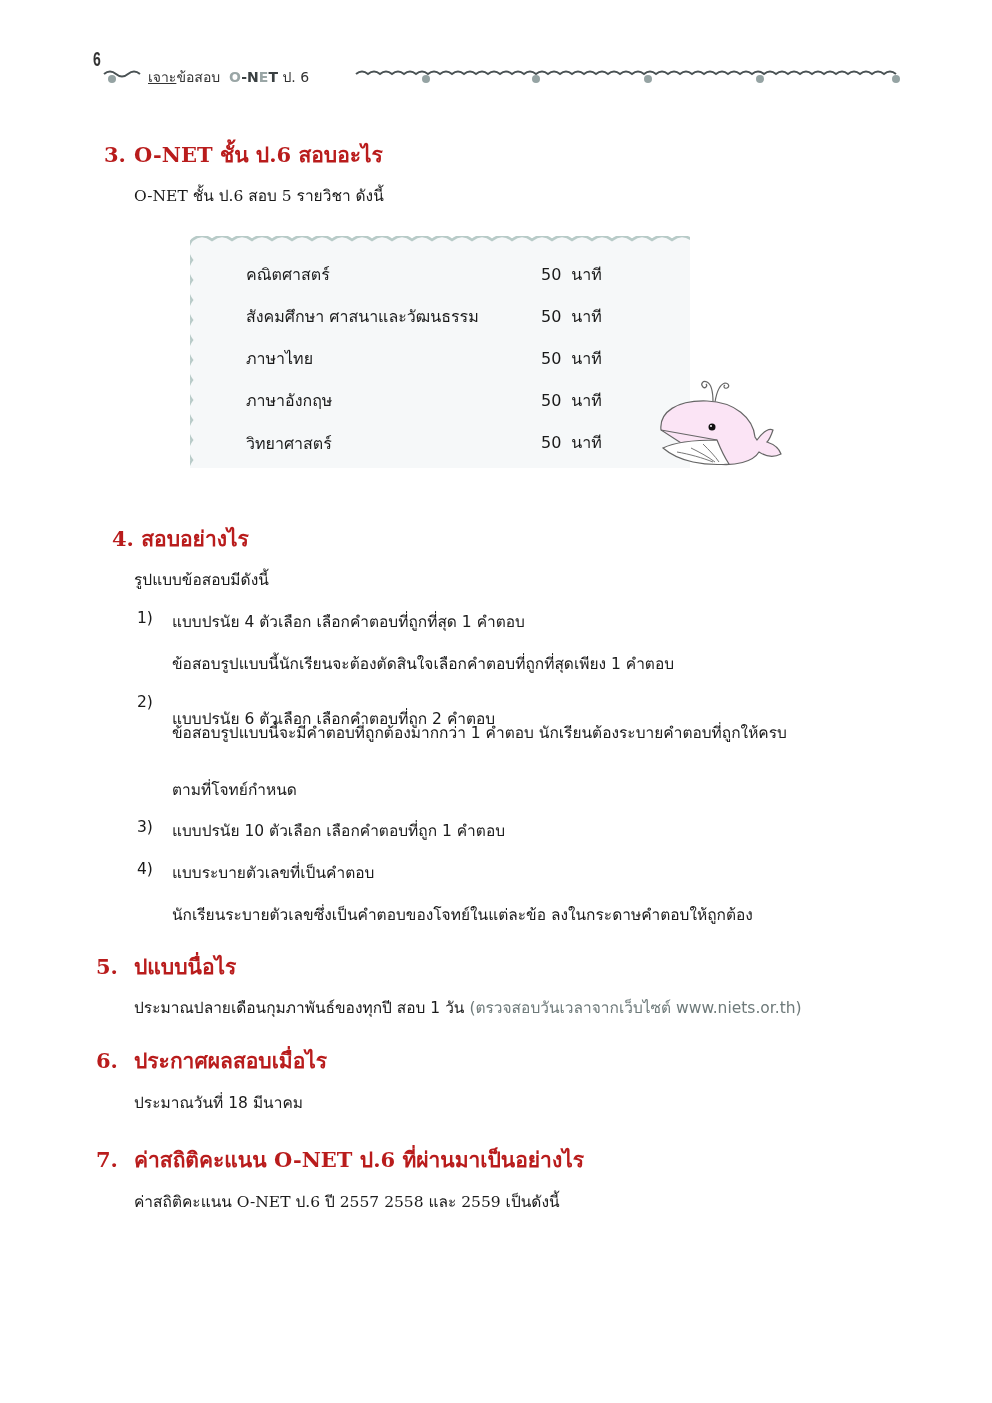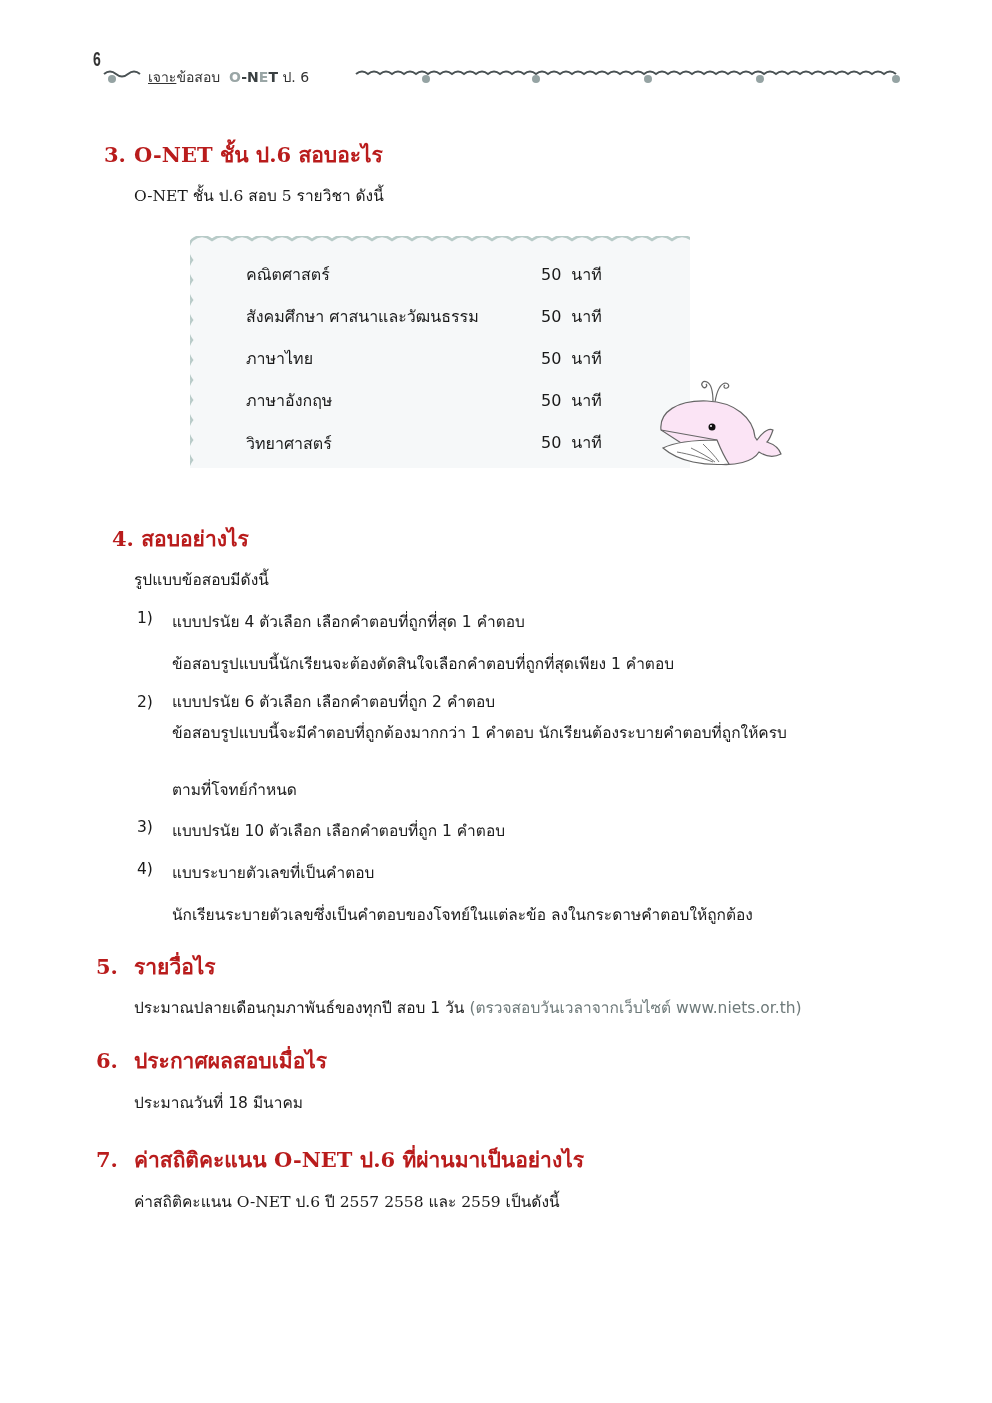--- a/index.html
+++ b/index.html
@@ -121,34 +121,34 @@
   <span>4.</span> <span>สอบอย่างไร</span>
 </div>
 <div class="abs p" style="left:134px; top:567px;">รูปแบบข้อสอบมีดังนี้</div>
 
 <div>
   <div class="abs p li-num" style="top:609px;">1)</div>
   <div class="abs p li-text" style="top:609px;">แบบปรนัย 4 ตัวเลือก เลือกคำตอบที่ถูกที่สุด 1 คำตอบ</div>
   <div class="abs p li-text" style="top:651px;">ข้อสอบรูปแบบนี้นักเรียนจะต้องตัดสินใจเลือกคำตอบที่ถูกที่สุดเพียง 1 คำตอบ</div>
 
   <div class="abs p li-num" style="top:693px;">2)</div>
-  <div class="abs p li-text" style="top:689px;">แบบปรนัย 6 ตัวเลือก เลือกคำตอบที่ถูก 2 คำตอบ</div>
+  <div class="abs p li-text" style="top:706px;">แบบปรนัย 6 ตัวเลือก เลือกคำตอบที่ถูก 2 คำตอบ</div>
   <div class="abs p li-text" style="top:720px;">ข้อสอบรูปแบบนี้จะมีคำตอบที่ถูกต้องมากกว่า  1  คำตอบ  นักเรียนต้องระบายคำตอบที่ถูกให้ครบ</div>
   <div class="abs p li-text" style="top:777px;">ตามที่โจทย์กำหนด</div>
 
   <div class="abs p li-num" style="top:818px;">3)</div>
   <div class="abs p li-text" style="top:818px;">แบบปรนัย 10 ตัวเลือก เลือกคำตอบที่ถูก 1 คำตอบ</div>
 
   <div class="abs p li-num" style="top:860px;">4)</div>
   <div class="abs p li-text" style="top:860px;">แบบระบายตัวเลขที่เป็นคำตอบ</div>
   <div class="abs p li-text" style="top:902px;">นักเรียนระบายตัวเลขซึ่งเป็นคำตอบของโจทย์ในแต่ละข้อ ลงในกระดาษคำตอบให้ถูกต้อง</div>
 </div>
 
 <div class="abs h" style="left:96px; top:950px;">
-  <span class="num" style="width:38px;">5.</span><span>รายวื่อไร</span>
+  <span class="num" style="width:38px;">5.</span><span>ปแบบนื่อไร</span>
 </div>
 <div class="abs p" style="left:134px; top:995px;">
   <span>ประมาณปลายเดือนกุมภาพันธ์ของทุกปี สอบ 1 วัน</span>
   <span class="muted">(ตรวจสอบวันเวลาจากเว็บไซต์ www.niets.or.th)</span>
 </div>
 
 <div class="abs h" style="left:96px; top:1044px;">
   <span class="num" style="width:38px;">6.</span><span>ประกาศผลสอบเมื่อไร</span>
 </div>
 <div class="abs p" style="left:134px; top:1090px;">ประมาณวันที่ 18 มีนาคม</div>

